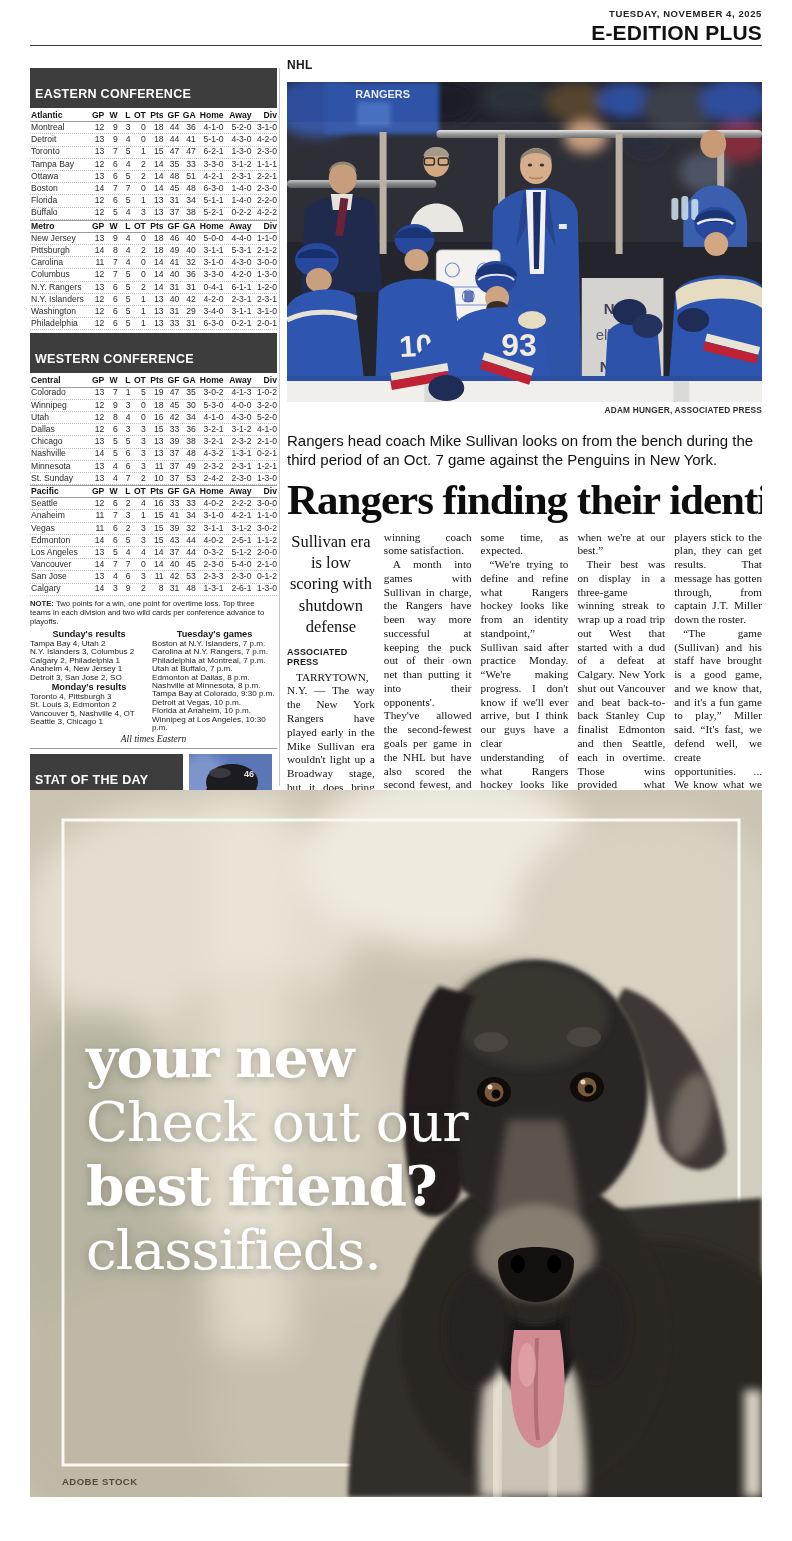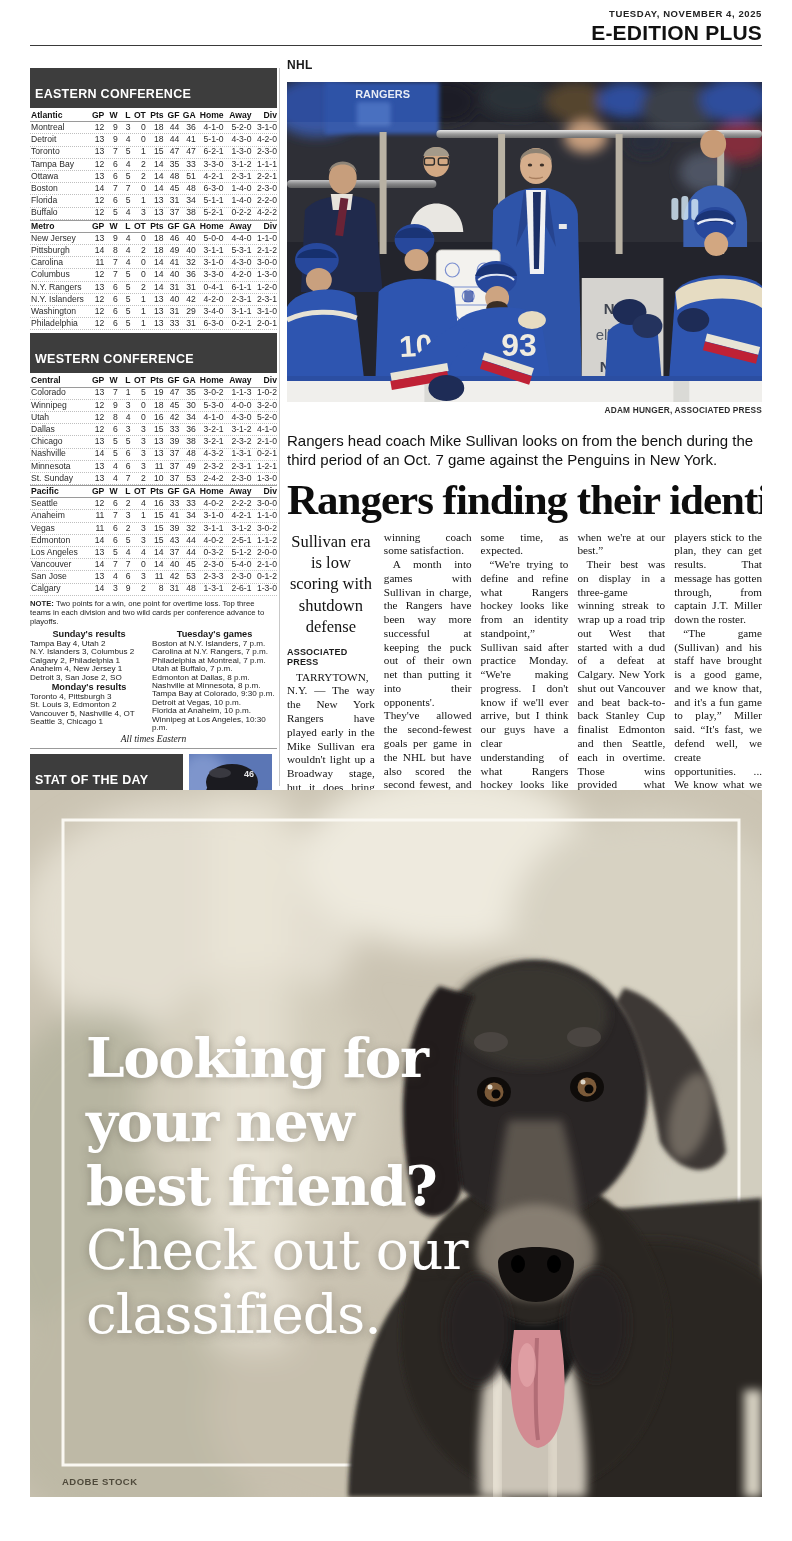--- a/index.html
+++ b/index.html
@@ -339,21 +339,21 @@
           <div class="st-row">
             <span class="team">Colorado</span>
             <span class="num">13</span>
             <span class="num">7</span>
             <span class="num">1</span>
             <span class="num">5</span>
             <span class="num">19</span>
             <span class="num">47</span>
             <span class="num">35</span>
             <span class="num">3-0-2</span>
-            <span class="num">1-1-3</span>
+            <span class="num">4-1-3</span>
             <span class="num">1-0-2</span>
           </div>
           <div class="st-row">
             <span class="team">Winnipeg</span>
             <span class="num">12</span>
             <span class="num">9</span>
             <span class="num">3</span>
             <span class="num">0</span>
             <span class="num">18</span>
             <span class="num">45</span>
@@ -868,22 +868,21 @@
         <path d="M468,472 C468,452 544,452 544,472 C544,496 528,512 506,512 C484,512 468,496 468,472 Z" fill="#141110"></path>
         <ellipse cx="488" cy="474" rx="7" ry="9" fill="#000000"></ellipse>
         <ellipse cx="524" cy="474" rx="7" ry="9" fill="#000000"></ellipse>
         <path d="M484,540 C476,606 482,652 508,658 C534,652 540,606 530,540 Z" fill="#d28b92"></path>
         <path d="M507,548 C505,600 506,636 508,650" stroke="#b26d76" stroke-width="4" fill="none"></path>
         <ellipse cx="497" cy="575" rx="9" ry="22" fill="#e2a3a8" opacity="0.8"></ellipse>
       </g>
       <rect x="714" y="600" width="18" height="107" fill="#d5d0c1" filter="url(#db2)"></rect>
     </svg>
     <div class="ad-text">
-      <div class="ad-line">Looking for</div>
       <div class="ad-line">your new</div>
+      <div class="ad-line light">Check out our</div>
       <div class="ad-line">best friend?</div>
-      <div class="ad-line light">Check out our</div>
       <div class="ad-line light">classifieds.</div>
     </div>
     <div class="ad-credit">ADOBE STOCK</div>
   </div>
 
 </div>
 
 </body></html>

